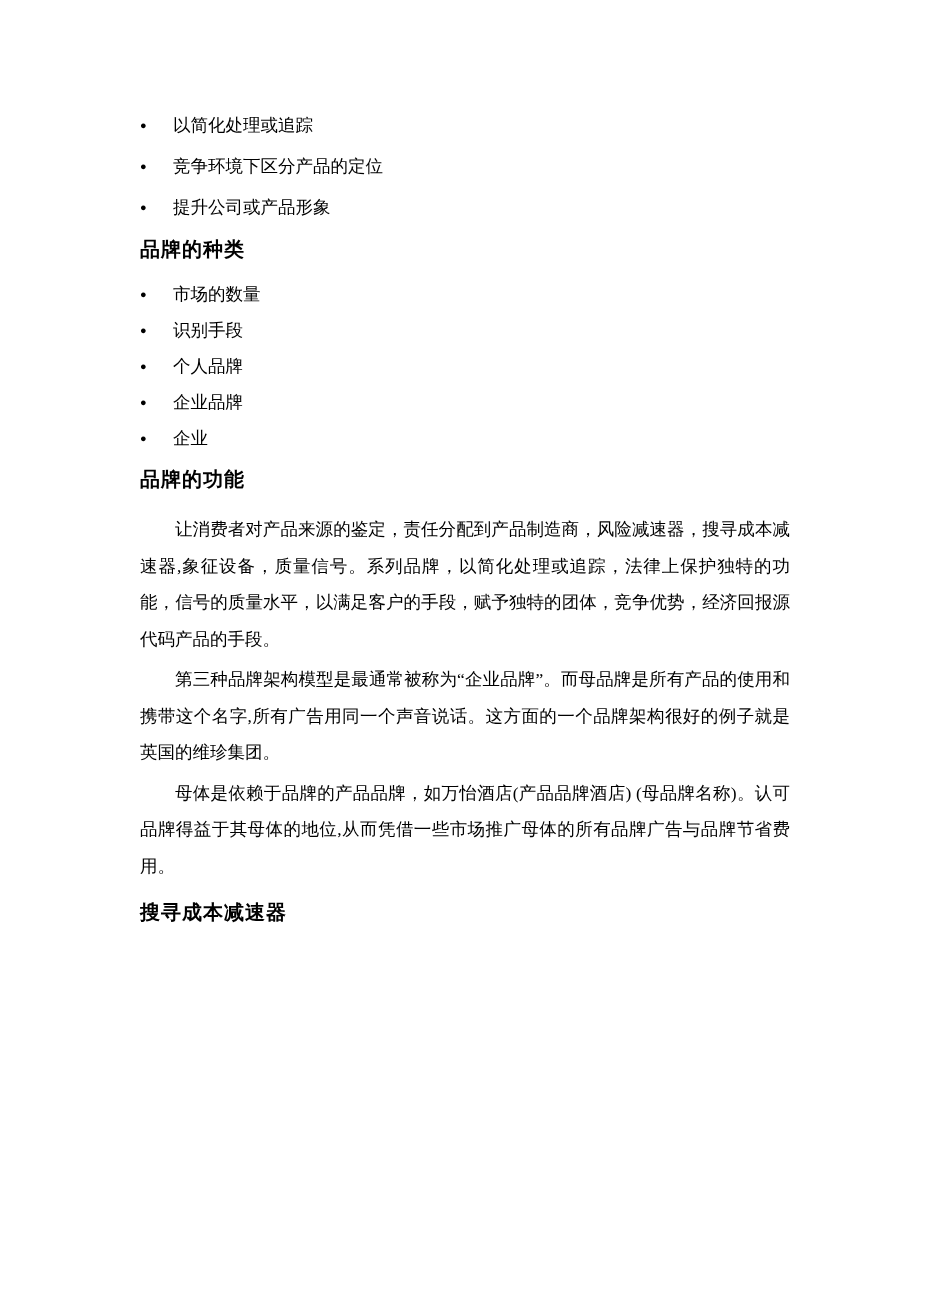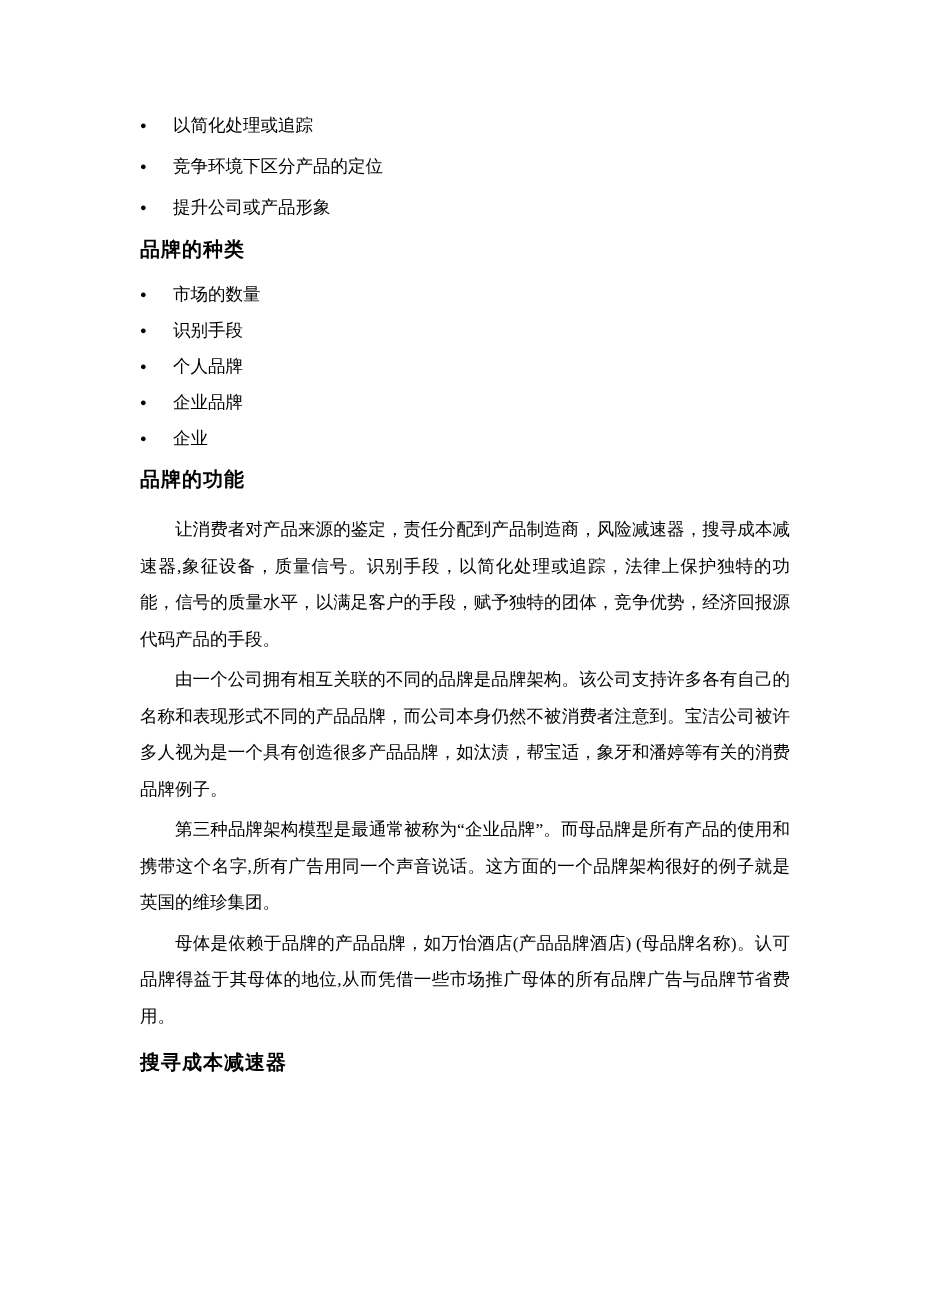--- a/index.html
+++ b/index.html
@@ -95,23 +95,22 @@
       <span>企业品牌</span>
     </div>
     <div class="bullet-item">
       <span class="bullet-marker">●</span>
       <span>企业</span>
     </div>
   </div>
 
   <div class="heading">品牌的功能</div>
 
-  <p class="paragraph">让消费者对产品来源的鉴定，责任分配到产品制造商，风险减速器，搜寻成本减速器,象征设备，质量信号。识别手段，以简化处理或追踪，法律上保护独特的功能，信号的质量水平，以满足客户的手段，赋予独特的团体，竞争优势，经济回报源代码产品的手段。</p>
+  <p class="paragraph">让消费者对产品来源的鉴定，责任分配到产品制造商，风险减速器，搜寻成本减速器,象征设备，质量信号。系列品牌，以简化处理或追踪，法律上保护独特的功能，信号的质量水平，以满足客户的手段，赋予独特的团体，竞争优势，经济回报源代码产品的手段。</p>
 
 
-  <p class="paragraph">由一个公司拥有相互关联的不同的品牌是品牌架构。该公司支持许多各有自己的名称和表现形式不同的产品品牌，而公司本身仍然不被消费者注意到。宝洁公司被许多人视为是一个具有创造很多产品品牌，如汰渍，帮宝适，象牙和潘婷等有关的消费品牌例子。</p>
   <p class="paragraph">第三种品牌架构模型是最通常被称为“企业品牌”。而母品牌是所有产品的使用和携带这个名字,所有广告用同一个声音说话。这方面的一个品牌架构很好的例子就是英国的维珍集团。</p>
   <p class="paragraph">母体是依赖于品牌的产品品牌，如万怡酒店(产品品牌酒店) (母品牌名称)。认可品牌得益于其母体的地位,从而凭借一些市场推广母体的所有品牌广告与品牌节省费用。</p>
 
   <div class="heading">搜寻成本减速器</div>
 
 
 </div>
 
 </body></html>

